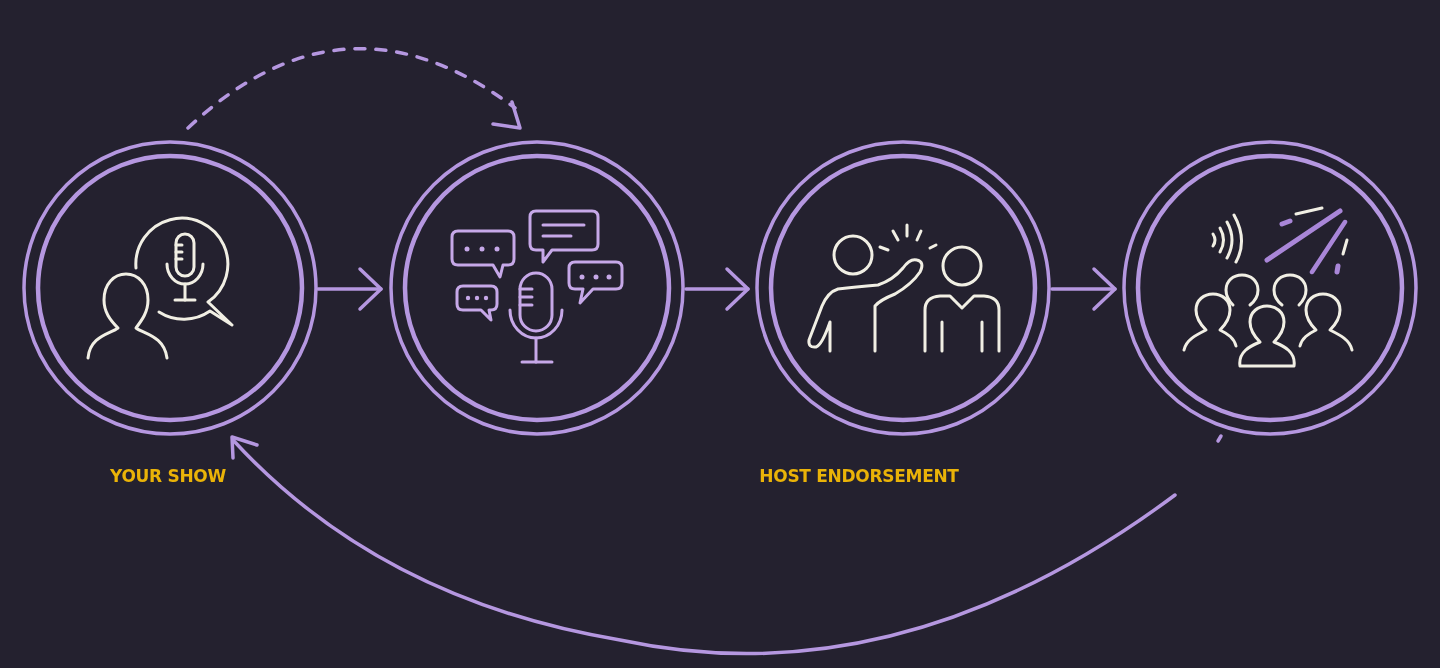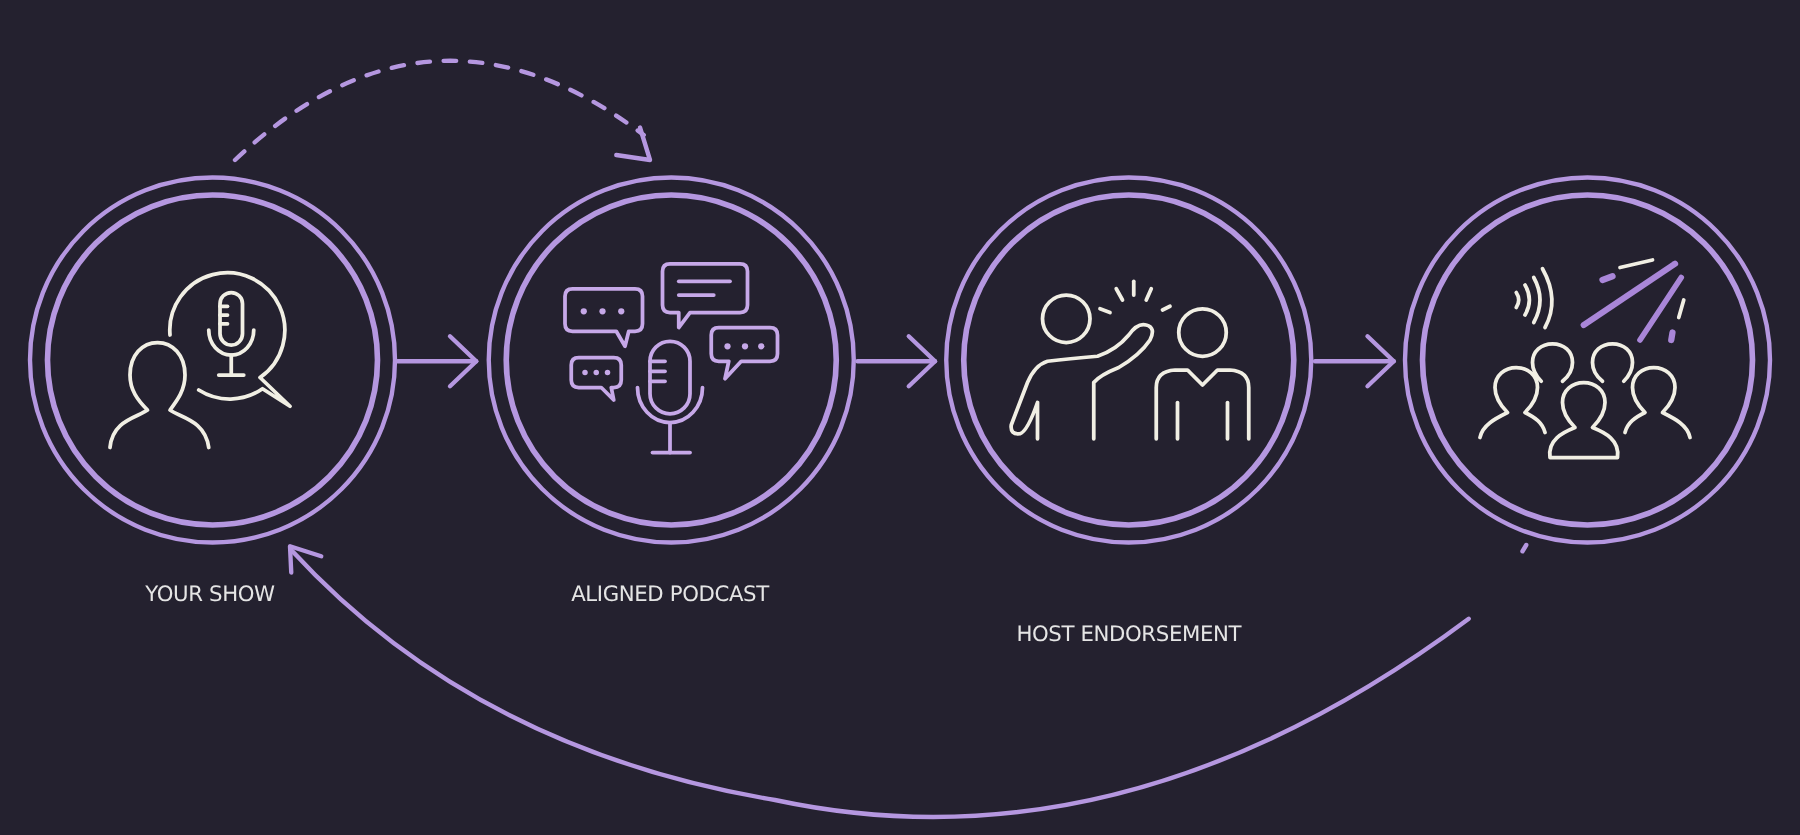--- a/index.html
+++ b/index.html
@@ -5,23 +5,23 @@
   html, body { margin:0; padding:0; }
   body {
     width:1440px; height:668px; overflow:hidden;
     background:#24212f;
     font-family:"Liberation Sans", sans-serif;
   }
   .stage { position:relative; width:1440px; height:668px; }
   svg.diagram { position:absolute; left:0; top:0; }
   .label {
     position:absolute; top:466px; width:300px;
-    text-align:center; color:#e5e5e5;
+    text-align:center; color:#eab308;
     font-family:"DejaVu Sans", sans-serif;
-    font-weight:normal; font-size:17px; letter-spacing:-0.3px;
+    font-weight:bold; font-size:17px; letter-spacing:-0.3px;
   }
   .ring-outer { fill:none; stroke:#b597e0; stroke-width:3.5; }
   .ring-inner { fill:none; stroke:#b597e0; stroke-width:4.5; }
   .conn { stroke:#b597e0; stroke-width:3.5; fill:none; stroke-linecap:round; stroke-linejoin:round; }
   .icon-w { stroke:#f1efe4; stroke-width:3; fill:none; stroke-linecap:round; stroke-linejoin:round; }
   .icon-p { stroke:#c6a8e8; stroke-width:3; fill:none; stroke-linecap:round; stroke-linejoin:round; }
   .dot-p { fill:#c6a8e8; }
 </style>
 </head>
 <body>
@@ -133,15 +133,14 @@
         <path class="icon-w" d="M1233 305 C 1229 301 1226 296 1226 290 C 1226 281 1233 275 1242 275 C 1251 275 1258 281 1258 290 C 1258 296 1255 301 1250 305"></path>
         <path class="icon-w" d="M1282 305 C 1277 301 1274 296 1274 290 C 1274 281 1281 275 1290 275 C 1299 275 1306 281 1306 290 C 1306 296 1303 301 1299 305"></path>
         <path class="icon-w" d="M1184 350 C 1186 340 1196 335 1206 330 C 1200 324 1196 318 1196 310 C 1196 300 1204 294 1213 294 C 1222 294 1230 300 1230 310 C 1230 318 1226 324 1220 330 C 1228 334 1234 338 1236 346"></path>
         <path class="icon-w" d="M1352 350 C 1350 340 1340 335 1330 330 C 1336 324 1340 318 1340 310 C 1340 300 1332 294 1323 294 C 1314 294 1306 300 1306 310 C 1306 318 1310 324 1316 330 C 1308 334 1302 338 1300 346"></path>
         <path class="icon-w" d="M1240 366 C 1238 352 1250 346 1260 342 C 1254 336 1250 330 1250 322 C 1250 312 1258 306 1267 306 C 1276 306 1284 312 1284 322 C 1284 330 1280 336 1274 342 C 1284 346 1296 352 1294 366 Z"></path>
       </g>
     </g>
   </svg>
 
   <div class="label" style="left:18px;">YOUR SHOW</div>
-  <div class="label" style="left:386px;">ALIGNED PODCAST</div>
-  <div class="label" style="left:753px;margin-top:32px;">HOST ENDORSEMENT</div>
+  <div class="label" style="left:709px;">HOST ENDORSEMENT</div>
 </div>
 
 </body></html>

